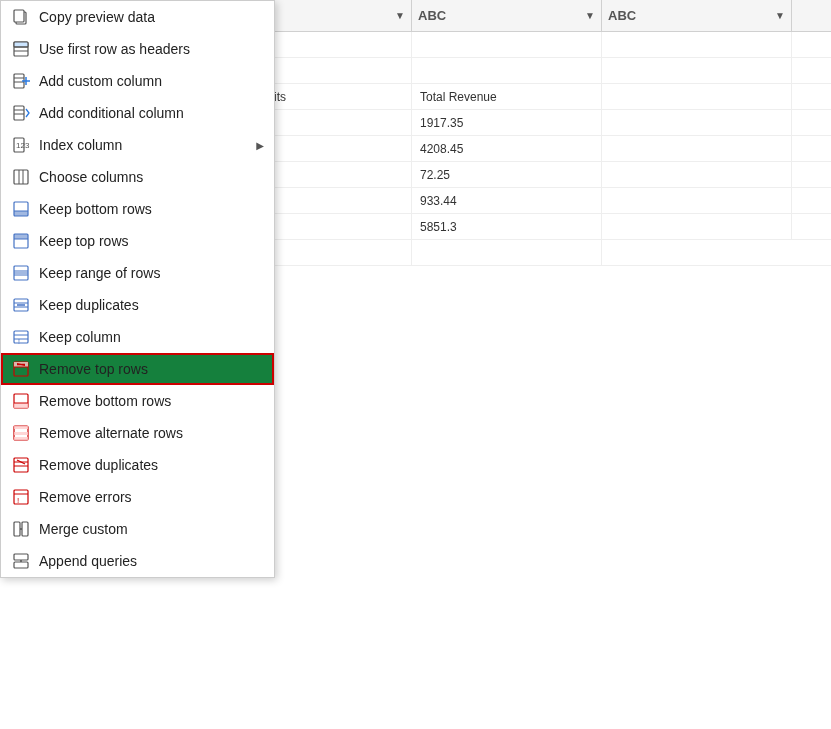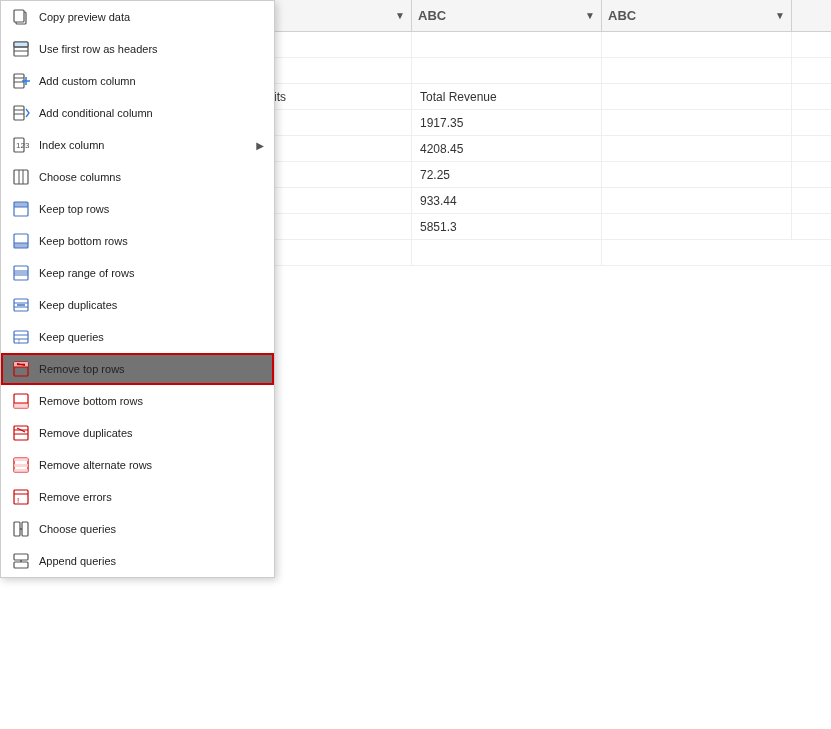--- a/index.html
+++ b/index.html
@@ -109,38 +109,38 @@
       display: flex;
       align-items: center;
       padding: 5px 10px;
       gap: 8px;
       cursor: pointer;
       color: #222;
       min-height: 32px;
     }
 
     .menu-item.highlighted {
-      background: #737373;
+      background: #15803d;
       outline: 2px solid #c00;
       outline-offset: -2px;
     }
 
     .menu-icon {
       width: 20px;
       height: 20px;
       display: flex;
       align-items: center;
       justify-content: center;
       flex-shrink: 0;
       font-size: 14px;
     }
 
     .menu-label {
       flex: 1;
-      font-size: 11px;
+      font-size: 14px;
     }
 
     .menu-arrow {
       font-size: 10px;
       color: #555;
     }
 
     
     .icon-svg {
       width: 18px;
@@ -302,35 +302,35 @@
           <line x1="7" y1="2" x2="7" y2="16" stroke="#555" stroke-width="1"></line>
           <line x1="11" y1="2" x2="11" y2="16" stroke="#555" stroke-width="1"></line>
         </svg>
       </span>
       <span class="menu-label">Choose columns</span>
     </div>
     <div class="menu-item">
       <span class="menu-icon">
         <svg width="18" height="18" viewBox="0 0 18 18" fill="none">
           <rect x="2" y="2" width="14" height="14" rx="1" stroke="#4472c4" stroke-width="1.2" fill="none"></rect>
+          <rect x="2" y="11" width="14" height="5" fill="#4472c4" opacity="0.5"></rect>
+          <line x1="2" y1="11" x2="16" y2="11" stroke="#4472c4" stroke-width="1"></line>
+        </svg>
+      </span>
+      <span class="menu-label">Keep bottom rows</span>
+    </div>
+    <div class="menu-item">
+      <span class="menu-icon">
+        <svg width="18" height="18" viewBox="0 0 18 18" fill="none">
+          <rect x="2" y="2" width="14" height="14" rx="1" stroke="#4472c4" stroke-width="1.2" fill="none"></rect>
           <rect x="2" y="2" width="14" height="5" fill="#4472c4" opacity="0.5"></rect>
           <line x1="2" y1="7" x2="16" y2="7" stroke="#4472c4" stroke-width="1"></line>
         </svg>
       </span>
       <span class="menu-label">Keep top rows</span>
-    </div>
-    <div class="menu-item">
-      <span class="menu-icon">
-        <svg width="18" height="18" viewBox="0 0 18 18" fill="none">
-          <rect x="2" y="2" width="14" height="14" rx="1" stroke="#4472c4" stroke-width="1.2" fill="none"></rect>
-          <rect x="2" y="11" width="14" height="5" fill="#4472c4" opacity="0.5"></rect>
-          <line x1="2" y1="11" x2="16" y2="11" stroke="#4472c4" stroke-width="1"></line>
-        </svg>
-      </span>
-      <span class="menu-label">Keep bottom rows</span>
     </div>
     <div class="menu-item">
       <span class="menu-icon">
         <svg width="18" height="18" viewBox="0 0 18 18" fill="none">
           <rect x="2" y="2" width="14" height="14" rx="1" stroke="#4472c4" stroke-width="1.2" fill="none"></rect>
           <rect x="2" y="6" width="14" height="6" fill="#4472c4" opacity="0.5"></rect>
         </svg>
       </span>
       <span class="menu-label">Keep range of rows</span>
     </div>
@@ -347,21 +347,21 @@
     </div>
     <div class="menu-item">
       <span class="menu-icon">
         <svg width="18" height="18" viewBox="0 0 18 18" fill="none">
           <rect x="2" y="3" width="14" height="12" rx="1" stroke="#4472c4" stroke-width="1.2" fill="none"></rect>
           <line x1="2" y1="7" x2="16" y2="7" stroke="#4472c4" stroke-width="1"></line>
           <line x1="2" y1="11" x2="16" y2="11" stroke="#4472c4" stroke-width="1"></line>
           <text x="6" y="16" font-size="7" fill="#4472c4">!</text>
         </svg>
       </span>
-      <span class="menu-label">Keep queries</span>
+      <span class="menu-label">Keep column</span>
     </div>
     <div class="menu-item highlighted">
       <span class="menu-icon">
         <svg width="18" height="18" viewBox="0 0 18 18" fill="none">
           <rect x="2" y="2" width="14" height="14" rx="1" stroke="#c00" stroke-width="1.2" fill="none"></rect>
           <rect x="2" y="2" width="14" height="5" fill="#fcc" opacity="0.8"></rect>
           <line x1="2" y1="7" x2="16" y2="7" stroke="#c00" stroke-width="1"></line>
           <line x1="5" y1="4.5" x2="13" y2="4.5" stroke="#c00" stroke-width="1.5"></line>
           <line x1="5" y1="3.5" x2="13" y2="5.5" stroke="#c00" stroke-width="1.2"></line>
         </svg>
@@ -375,57 +375,57 @@
           <rect x="2" y="11" width="14" height="5" fill="#fcc" opacity="0.8"></rect>
           <line x1="2" y1="11" x2="16" y2="11" stroke="#c00" stroke-width="1"></line>
         </svg>
       </span>
       <span class="menu-label">Remove bottom rows</span>
     </div>
     <div class="menu-item">
       <span class="menu-icon">
         <svg width="18" height="18" viewBox="0 0 18 18" fill="none">
           <rect x="2" y="2" width="14" height="14" rx="1" stroke="#c00" stroke-width="1.2" fill="none"></rect>
+          <rect x="2" y="2" width="14" height="3" fill="#fcc" opacity="0.8"></rect>
+          <rect x="2" y="8" width="14" height="3" fill="#fcc" opacity="0.8"></rect>
+          <rect x="2" y="13" width="14" height="3" fill="#fcc" opacity="0.8"></rect>
+        </svg>
+      </span>
+      <span class="menu-label">Remove alternate rows</span>
+    </div>
+    <div class="menu-item">
+      <span class="menu-icon">
+        <svg width="18" height="18" viewBox="0 0 18 18" fill="none">
+          <rect x="2" y="2" width="14" height="14" rx="1" stroke="#c00" stroke-width="1.2" fill="none"></rect>
           <line x1="2" y1="6" x2="16" y2="6" stroke="#c00" stroke-width="1"></line>
           <line x1="2" y1="10" x2="16" y2="10" stroke="#c00" stroke-width="1"></line>
           <line x1="5" y1="4" x2="13" y2="8" stroke="#c00" stroke-width="1.2"></line>
         </svg>
       </span>
       <span class="menu-label">Remove duplicates</span>
     </div>
     <div class="menu-item">
       <span class="menu-icon">
         <svg width="18" height="18" viewBox="0 0 18 18" fill="none">
           <rect x="2" y="2" width="14" height="14" rx="1" stroke="#c00" stroke-width="1.2" fill="none"></rect>
-          <rect x="2" y="2" width="14" height="3" fill="#fcc" opacity="0.8"></rect>
-          <rect x="2" y="8" width="14" height="3" fill="#fcc" opacity="0.8"></rect>
-          <rect x="2" y="13" width="14" height="3" fill="#fcc" opacity="0.8"></rect>
-        </svg>
-      </span>
-      <span class="menu-label">Remove alternate rows</span>
-    </div>
-    <div class="menu-item">
-      <span class="menu-icon">
-        <svg width="18" height="18" viewBox="0 0 18 18" fill="none">
-          <rect x="2" y="2" width="14" height="14" rx="1" stroke="#c00" stroke-width="1.2" fill="none"></rect>
           <line x1="2" y1="6" x2="16" y2="6" stroke="#c00" stroke-width="1"></line>
           <text x="5" y="15" font-size="8" fill="#c00">!</text>
         </svg>
       </span>
       <span class="menu-label">Remove errors</span>
     </div>
     <div class="menu-item">
       <span class="menu-icon">
         <svg width="18" height="18" viewBox="0 0 18 18" fill="none">
           <rect x="2" y="2" width="6" height="14" rx="1" stroke="#555" stroke-width="1.2" fill="none"></rect>
           <rect x="10" y="2" width="6" height="14" rx="1" stroke="#555" stroke-width="1.2" fill="none"></rect>
           <line x1="8" y1="9" x2="10" y2="9" stroke="#555" stroke-width="1.5"></line>
         </svg>
       </span>
-      <span class="menu-label">Choose queries</span>
+      <span class="menu-label">Merge custom</span>
     </div>
     <div class="menu-item">
       <span class="menu-icon">
         <svg width="18" height="18" viewBox="0 0 18 18" fill="none">
           <rect x="2" y="2" width="14" height="6" rx="1" stroke="#555" stroke-width="1.2" fill="none"></rect>
           <rect x="2" y="10" width="14" height="6" rx="1" stroke="#555" stroke-width="1.2" fill="none"></rect>
           <line x1="9" y1="8" x2="9" y2="10" stroke="#555" stroke-width="1.5"></line>
         </svg>
       </span>
       <span class="menu-label">Append queries</span>

